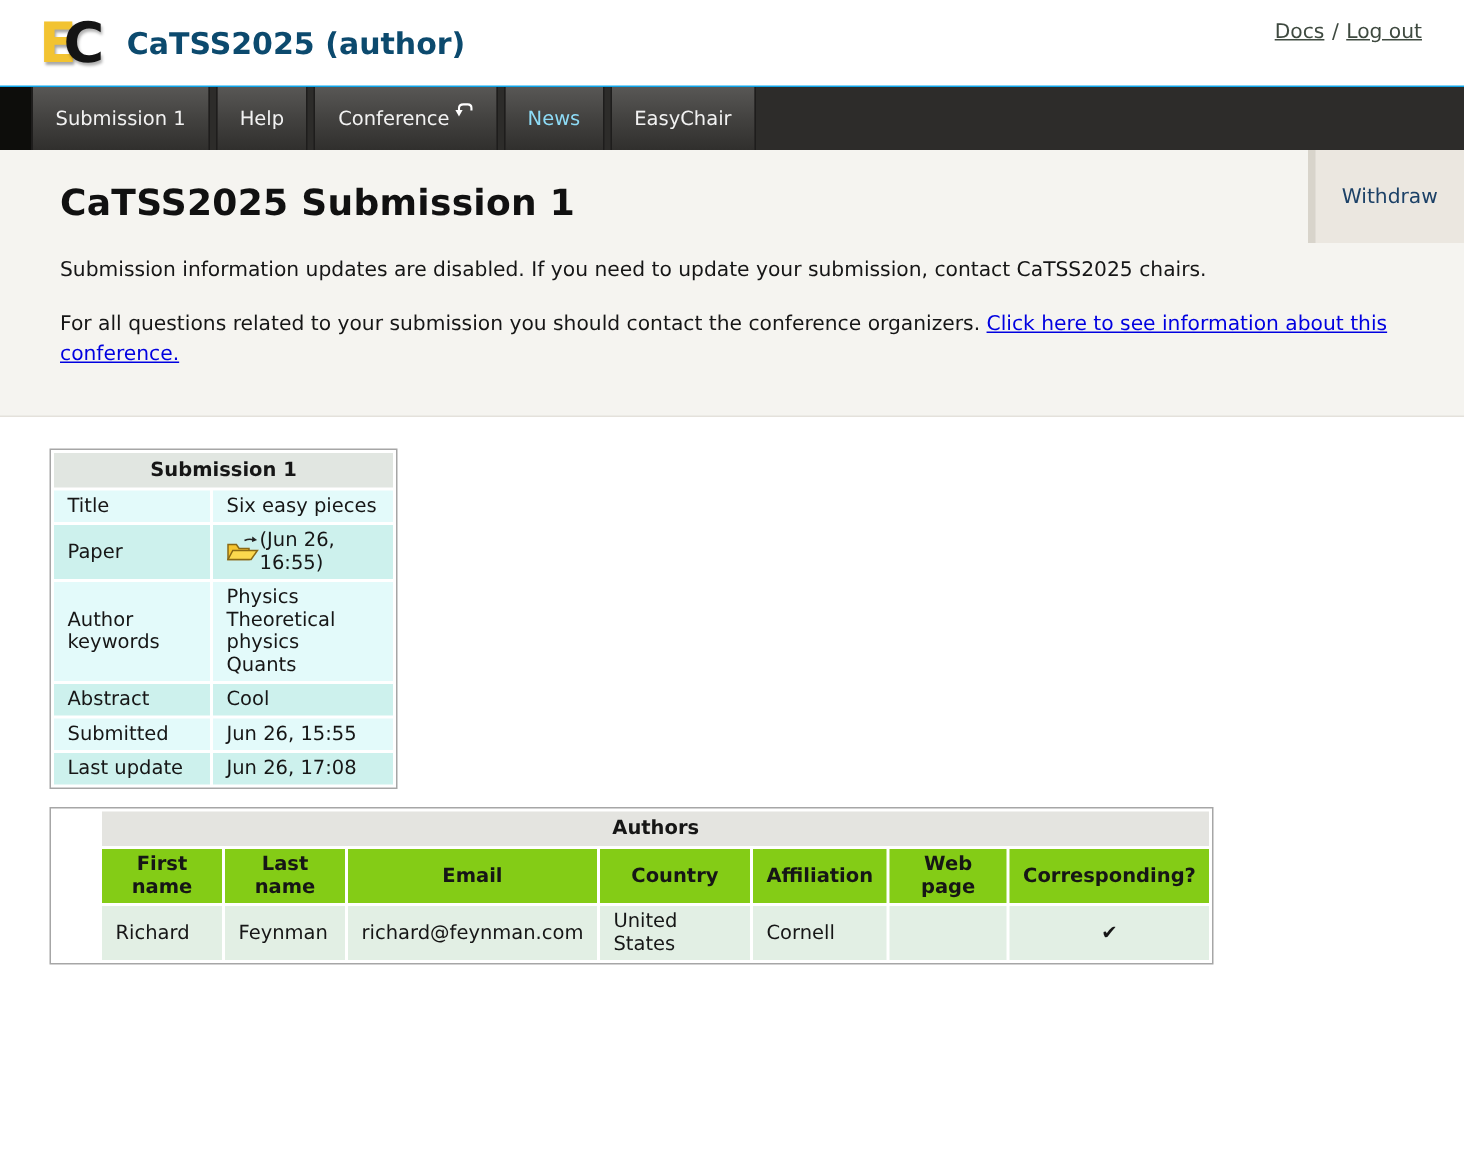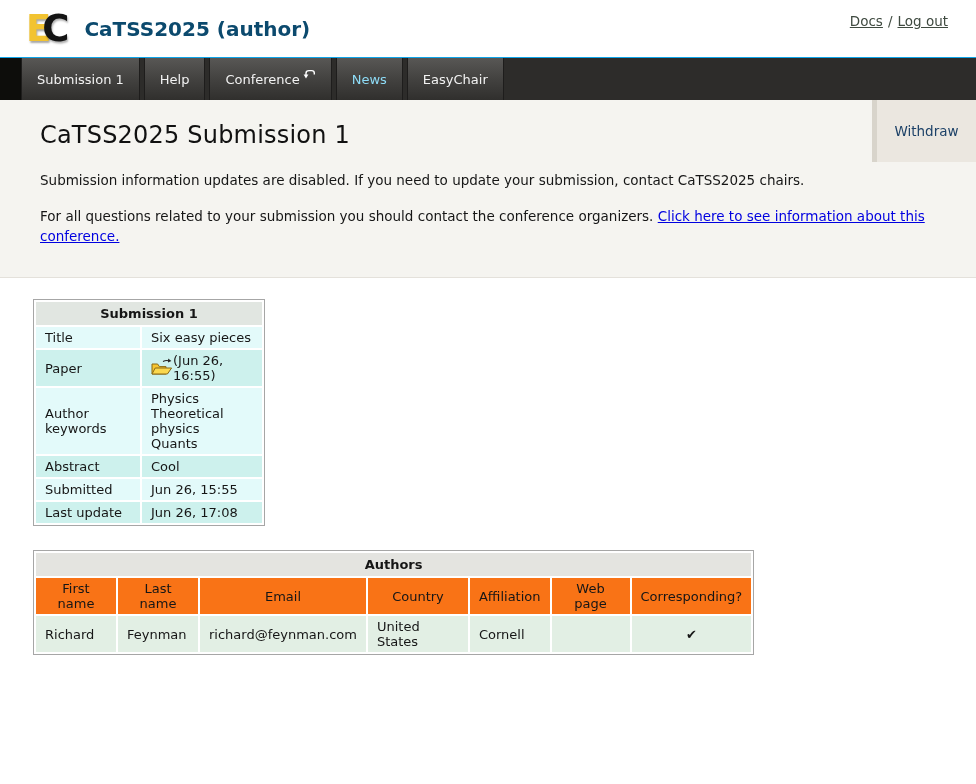--- a/index.html
+++ b/index.html
@@ -48,21 +48,21 @@
 
   
   .band {
     position:relative;
     background:#f5f4f0;
     border-bottom:1px solid #e4e1db;
     padding:15px 40px 30px 40px;
     min-height:166px;
   }
   .page-title {
-    font-size:24px; font-weight:normal; color:#111;
+    font-size:24px; font-weight:bold; color:#111;
     margin:6px 0 22px 0; letter-spacing:.2px;
   }
   .notice { font-size:13.5px; line-height:1.45; max-width:920px; margin:0 0 15px 0; }
   .info { font-size:13.5px; line-height:1.55; max-width:905px; margin:0; }
   .info a { color:#0000e0; text-decoration:underline; cursor:pointer; }
 
   .withdraw-tab {
     position:absolute; top:0; right:0;
     width:104px; height:62px;
     background:#ebe7e0;
@@ -80,23 +80,23 @@
   
   .sub-table .tbl-title { background:#e1e6e1; font-weight:bold; text-align:center; padding:4px; }
   .sub-table td.lbl { width:104px; }
   .sub-table td.val { width:120px; }
   .row-light td { background:#e3fafa; }
   .row-dark  td { background:#cdf1ed; }
   .paper-cell { display:flex; align-items:center; }
   .folder-icon { cursor:pointer; display:inline-block; }
 
   
-  .authors-table { margin-top:24px; table-layout:fixed; }
+  .authors-table { margin-top:12px; table-layout:fixed;padding-left:32px; }
   .authors-table .tbl-title { background:#e4e4e0; font-weight:bold; text-align:center; padding:4px; }
-  .authors-table th.colhdr { background:#f97316; font-weight:normal; }
+  .authors-table th.colhdr { background:#84cc16; font-weight:bold; }
   .authors-table td { background:#e2efe4; }
   .authors-table td.center { text-align:center; }
 </style>
 </head>
 <body>
 
 <div class="top-header">
   <div class="logo"><span class="logo-e">E</span><span class="logo-c">C</span></div>
   <div class="site-title">CaTSS2025 (author)</div>
   <div class="header-links">

